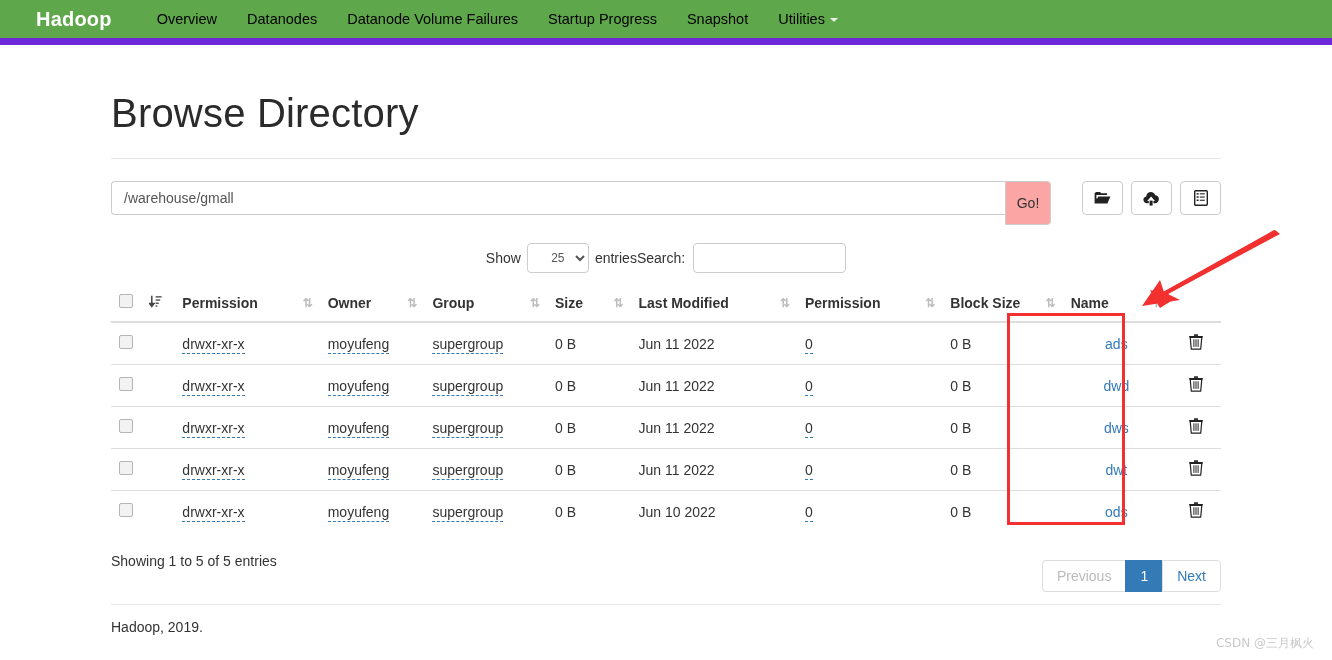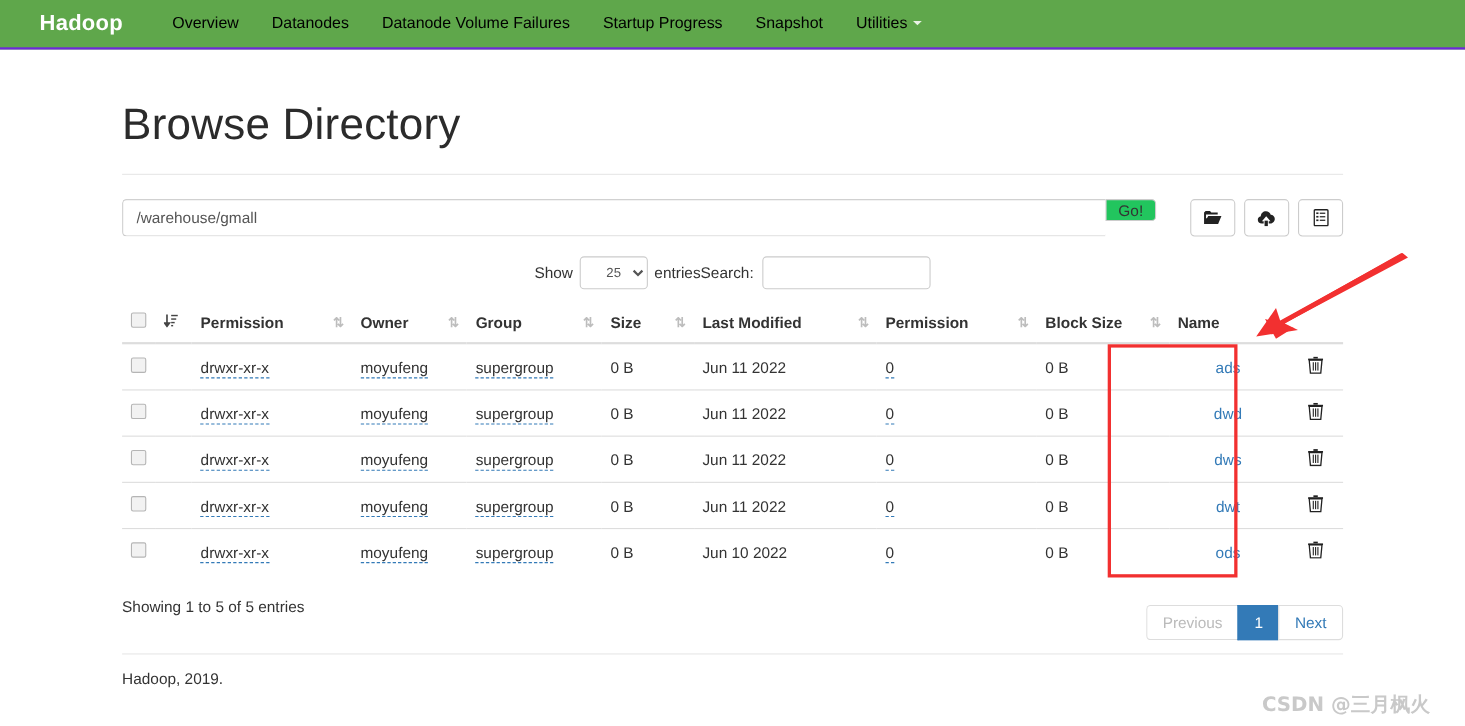--- a/index.html
+++ b/index.html
@@ -15,21 +15,21 @@
     overflow: hidden;
   }
 
   
   .navbar {
     height: 45px;
     background: #5fa74b;
     display: flex;
     align-items: center;
     padding-left: 36px;
-    border-bottom: 2px solid #6d28d9;
+    border-bottom: 7px solid #6d28d9;
   }
   .brand {
     color: #ffffff;
     font-size: 20px;
     font-weight: bold;
     letter-spacing: .2px;
     margin-right: 30px;
     text-decoration: none;
     cursor: pointer;
   }
@@ -92,25 +92,25 @@
     border-right: none;
     border-radius: 4px 0 0 4px;
     padding: 6px 12px;
     font-size: 14px;
     color: #555555;
     font-family: "Liberation Sans", sans-serif;
     outline: none;
     background: #ffffff;
   }
   .go-btn {
-    height: 20px;
+    height: 44px;
     min-width: 46px;
     border: 1px solid #cccccc;
     border-radius: 0 4px 4px 0;
-    background: #22c55e;
+    background: #fca5a5;
     color: #333333;
     font-size: 14px;
     font-family: "Liberation Sans", sans-serif;
     cursor: pointer;
     padding: 0 10px;
   }
   .icon-btns { display: flex; margin-left: 31px; }
   .icon-btn {
     width: 41px;
     height: 34px;
@@ -292,28 +292,27 @@
     position: absolute;
     left: 1120px;
     top: 228px;
     width: 165px;
     height: 92px;
     pointer-events: none;
     z-index: 20;
   }
   .watermark {
     position: absolute;
-    right: 32px;
+    right: 18px;
     bottom: 8px;
     color: #c9c9c9;
-    font-size: 18px;
+    font-size: 12px;
     font-family: "DejaVu Sans", sans-serif;
     white-space: nowrap;
     z-index: 5;
-    font-weight: bold;
   }
 </style>
 </head>
 <body>
 
 <div class="navbar">
   <a class="brand" href="#">Hadoop</a>
   <div class="nav-links">
     <a class="nav-link" href="#">Overview</a>
     <a class="nav-link" href="#">Datanodes</a>

